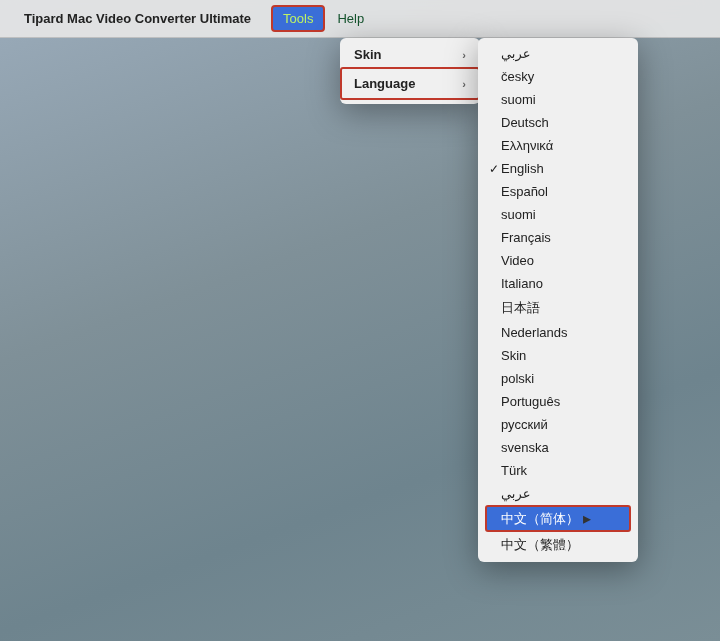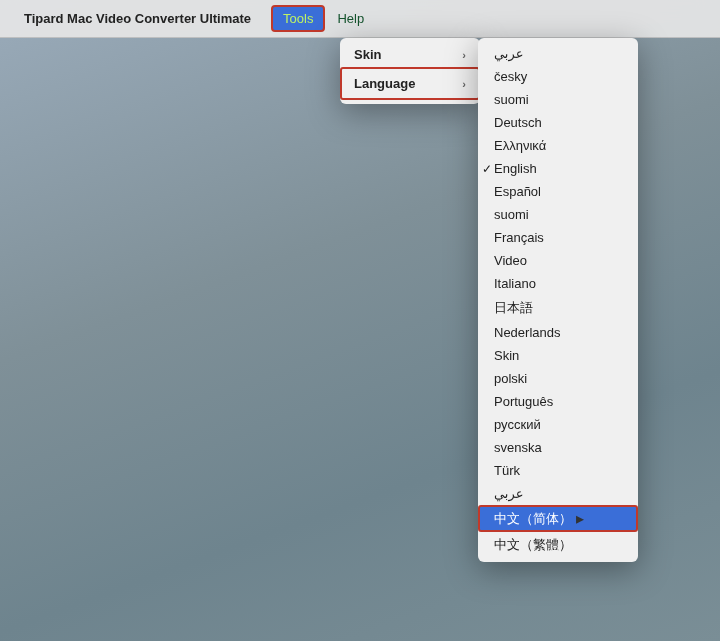--- a/index.html
+++ b/index.html
@@ -102,21 +102,21 @@
 
     
     .language-submenu {
       position: absolute;
       top: 38px;
       left: 478px;
       background: #f0f0f0;
       border-radius: 6px;
       box-shadow: 0 8px 32px rgba(0,0,0,0.35);
       min-width: 160px;
-      padding: 4px 0;
+      padding: 4px 7px;
       z-index: 300;
     }
 
     .lang-item {
       display: flex;
       align-items: center;
       padding: 4px 16px;
       font-size: 13px;
       color: #222;
       cursor: pointer;

